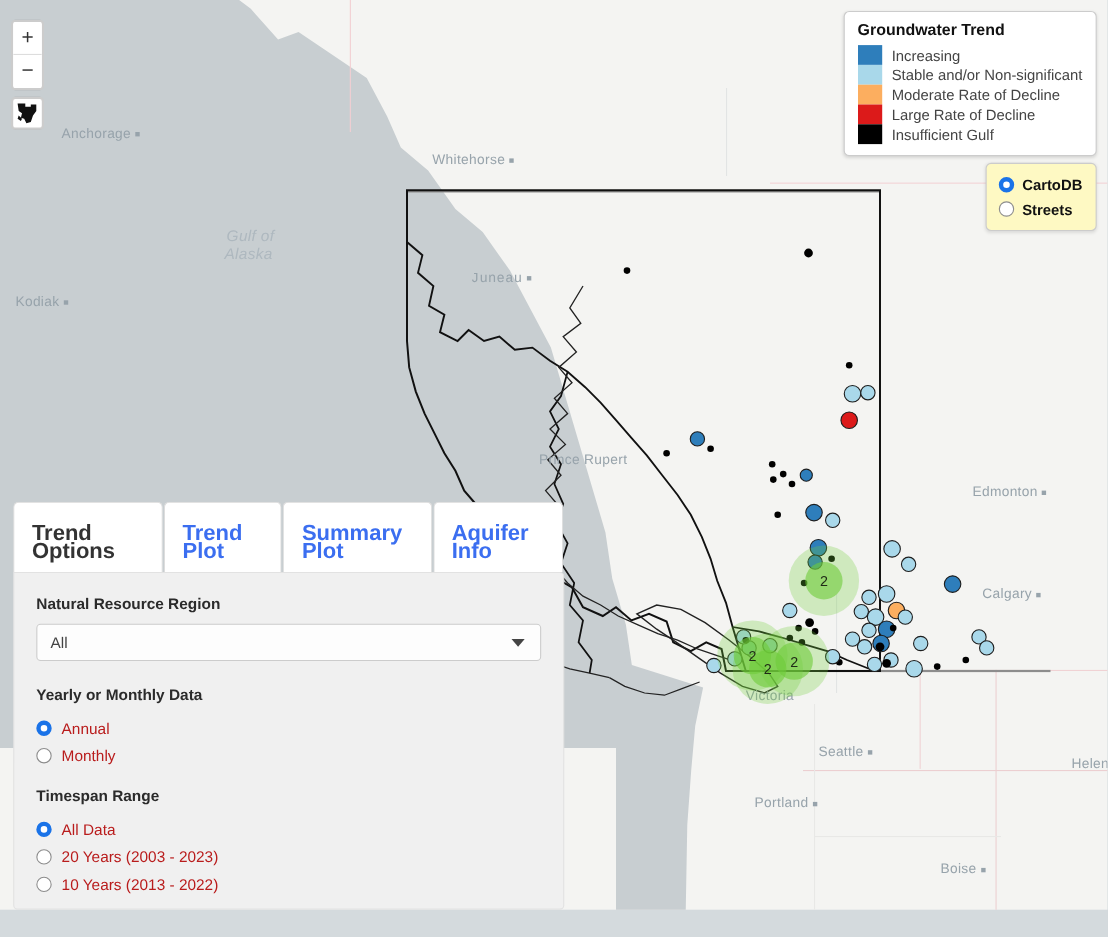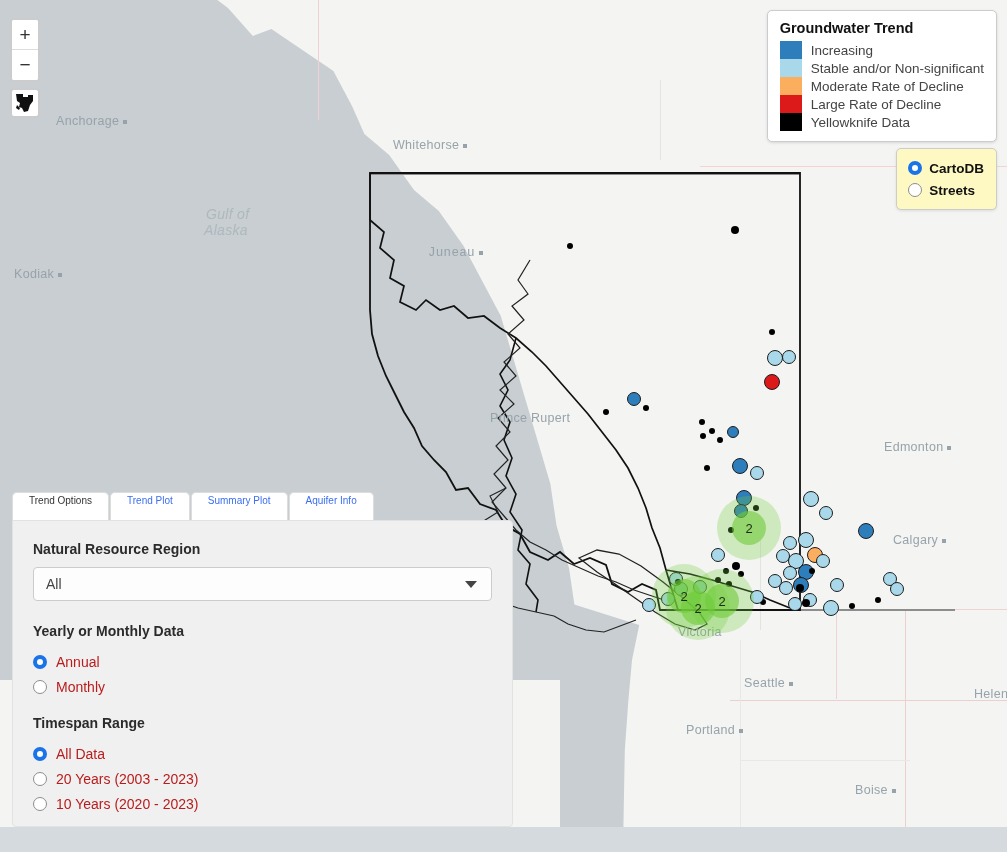--- a/index.html
+++ b/index.html
@@ -153,27 +153,28 @@
   #panel {
     position: absolute; left: 12px; top: 476px; width: 501px;
     z-index: 70;
   }
   #tabs { display: flex; align-items: flex-end; height: 44px; }
   .tab {
     background: #fff;
     border: 1px solid #ddd;
     border-bottom: none;
     border-radius: 5px 5px 0 0;
-    padding: 0 16px 11px 16px;
-    font-size: 10px;
+    padding: 20px 16px 11px 16px;
+    font-size: 20px;
     color: #3b6ef0;
     cursor: pointer;
     margin-right: 1px;
     font-family: "Liberation Sans", sans-serif;
     line-height: 16px;
+    font-weight: bold;
   }
   .tab.active { color: #333; }
   #tabbody {
     background: #f0f0f0;
     border: 1px solid #e2e2e2;
     border-radius: 0 4px 4px 4px;
     padding: 20px 20px 24px 20px;
     height: 307px;
   }
   .field-label {
@@ -393,21 +394,21 @@
           <div class="legend-row">
             <div class="legend-swatch" style="background: rgb(252, 174, 95);"></div>
             <div class="legend-text">Moderate Rate of Decline</div>
           </div>
           <div class="legend-row">
             <div class="legend-swatch" style="background: rgb(220, 26, 26);"></div>
             <div class="legend-text">Large Rate of Decline</div>
           </div>
           <div class="legend-row">
             <div class="legend-swatch" style="background: rgb(0, 0, 0);"></div>
-            <div class="legend-text">Yellowknife Data</div>
+            <div class="legend-text">Insufficient Gulf</div>
           </div>
         </div>
     </div>
 
     <div id="basemap-ctrl">
       <div id="basemap-rows">
           <div class="bm-row">
             <span class="radio on"></span>
             <label>CartoDB</label>
           </div>
@@ -456,20 +457,20 @@
             <div class="radio-row">
               <span class="radio on"></span>
               <label>All Data</label>
             </div>
             <div class="radio-row">
               <span class="radio"></span>
               <label>20 Years (2003 - 2023)</label>
             </div>
             <div class="radio-row">
               <span class="radio"></span>
-              <label>10 Years (2020 - 2023)</label>
+              <label>10 Years (2013 - 2022)</label>
             </div>
           </div>
       </div>
 
     </div>
   </div>
 </div>
 
 </body></html>

